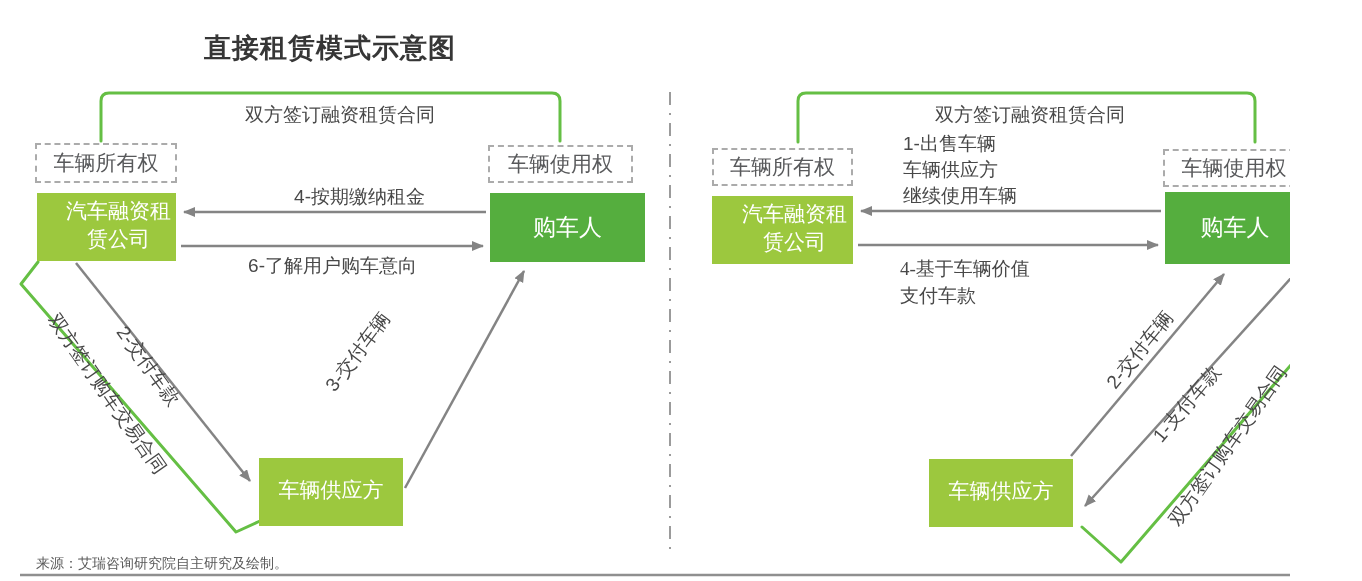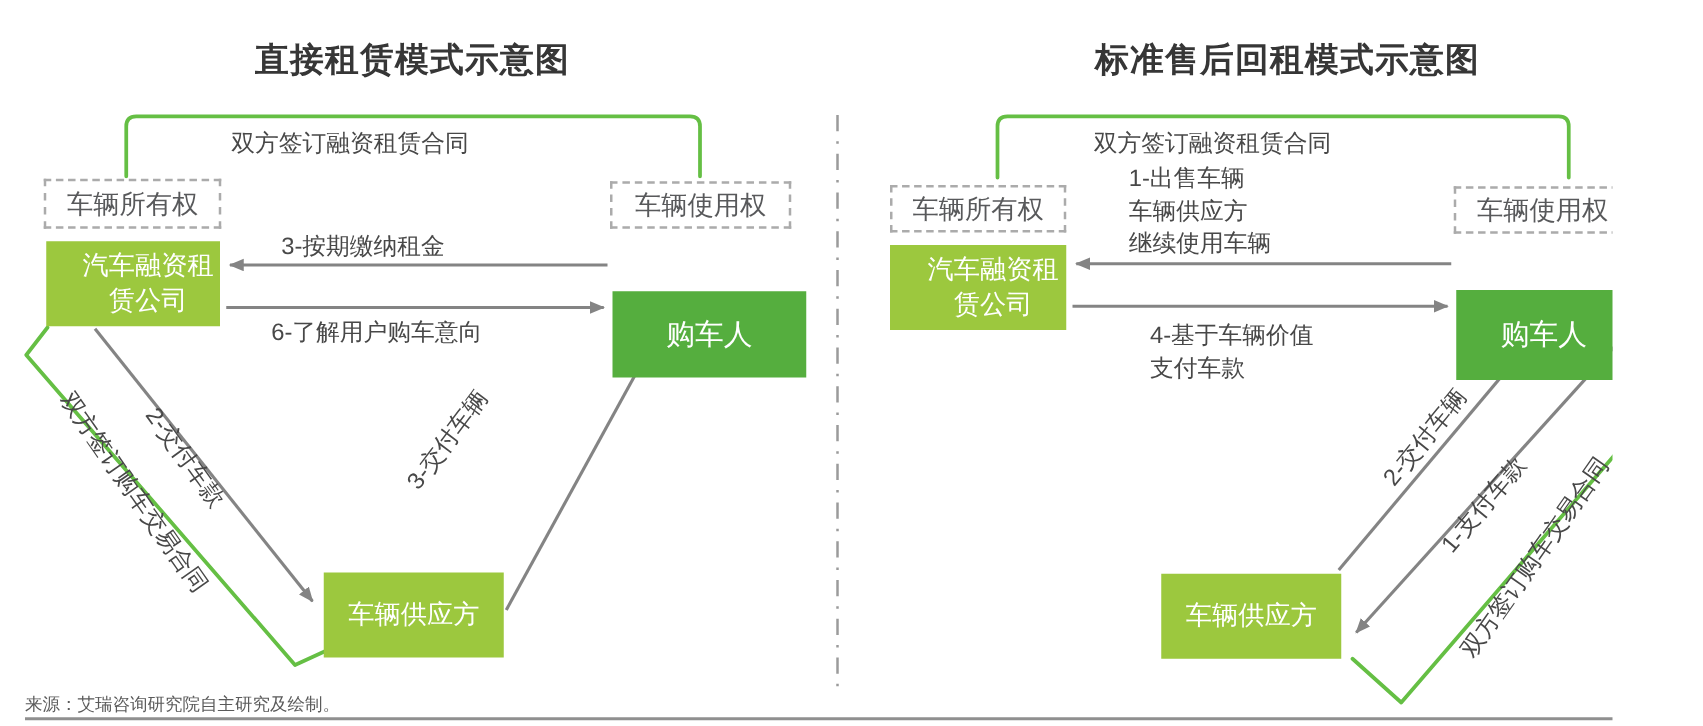--- a/index.html
+++ b/index.html
@@ -3,33 +3,33 @@
 <meta charset="utf-8">
 <style>
   html,body{margin:0;padding:0;background:#ffffff;}
   body{font-family:"Liberation Sans","DejaVu Sans",sans-serif;}
   #stage{position:relative;width:1290px;height:581px;background:#fff;overflow:hidden;}
   #wires{position:absolute;left:0;top:0;width:1362px;height:581px;}
 
   .title{position:absolute;font-size:27px;font-weight:bold;color:var(--c-title-text,#363636);
          text-align:center;letter-spacing:1px;}
   .lbl{position:absolute;font-size:19px;color:var(--c-label-text,#484848);white-space:nowrap;}
-  .lbl.center{text-align:left;}
+  .lbl.center{text-align:right;}
   .rot{transform-origin:center center;}
 
   .nodebox{position:absolute;display:flex;align-items:center;justify-content:center;
            color:var(--c-box-text,#ffffff);text-align:center;line-height:1.35;}
   .nodebox.light{background:var(--c-light-green,#9cc83e);}
   .nodebox.dark{background:var(--c-dark-green,#55ae3e);}
   .dashedbox{position:absolute;display:flex;align-items:center;justify-content:center;
              border:2px dashed var(--c-dashed-border,#ababab);
-             color:var(--c-dashed-text,#58595b);background:#fff;} .f21{font-size:21px;} .f23{font-size:23px;margin-top:40px;}
+             color:var(--c-dashed-text,#58595b);background:#fff;} .f21{font-size:21px;font-family:Liberation Mono, monospace;} .f23{font-size:23px;}
   .two-line span{display:block;margin-left:24px;}
 
-  .footer{position:absolute;left:20px;top:555px;font-size:14px;color:var(--c-footer-text,#5a5a5a);}
+  .footer{position:absolute;left:36px;top:555px;font-size:14px;color:var(--c-footer-text,#5a5a5a);}
 </style>
 </head>
 <body>
 
 <div id="stage">
 
   <svg id="wires" viewBox="0 0 1362 581" xmlns="http://www.w3.org/2000/svg">
     <defs>
       <marker id="ah" markerWidth="14" markerHeight="12" refX="11" refY="5" orient="auto" markerUnits="userSpaceOnUse">
         <path d="M0,0 L12,5 L0,10 z" fill="#848484"></path>
@@ -75,28 +75,27 @@
   </div>
 
   <div class="nodebox dark f23" style="left:490px;top:193px;width:155px;height:69px;">
     <span>购车人</span>
   </div>
 
   <div class="nodebox light f21" style="left:259px;top:458px;width:144px;height:68px;">
     <span>车辆供应方</span>
   </div>
 
-  <div class="lbl center" style="left:225px;top:184px;width:200px;">3-按期缴纳租金</div>
+  <div class="lbl center" style="left:225px;top:184px;width:200px;">4-按期缴纳租金</div>
   <div class="lbl center" style="left:217px;top:253px;width:200px;">6-了解用户购车意向</div>
 
   <div class="lbl rot" style="left:148px;top:366px;transform:translate(-50%,-50%) rotate(54deg);">2-交付车款</div>
   <div class="lbl rot" style="left:107px;top:394px;transform:translate(-50%,-50%) rotate(55deg);">双方签订购车交易合同</div>
   <div class="lbl rot" style="left:358px;top:352px;transform:translate(-50%,-50%) rotate(-53deg);">3-交付车辆</div>
 
-  <div class="title" style="left:830px;top:30px;width:400px;">标准售后回租模式示意图</div>
 
   <div class="lbl center" style="left:875px;top:102px;width:250px;">双方签订融资租赁合同</div>
 
   <div class="dashedbox f21" style="left:712px;top:148px;width:137px;height:34px;">
     <span>车辆所有权</span>
   </div>
 
   <div class="nodebox light f21 two-line" style="left:712px;top:196px;width:141px;height:68px;">
     <div>
       <span>汽车融资租</span>
@@ -115,21 +114,21 @@
   <div class="nodebox light f21" style="left:929px;top:459px;width:144px;height:68px;">
     <span>车辆供应方</span>
   </div>
 
   <div class="lbl" style="left:903px;top:131px;line-height:26px;">
     <div>1-出售车辆</div>
     <div>车辆供应方</div>
     <div>继续使用车辆</div>
   </div>
 
-  <div class="lbl" style="left:920px;top:255px;line-height:27px;">
+  <div class="lbl" style="left:900px;top:255px;line-height:27px;font-family:Liberation Serif, serif;">
     <div>4-基于车辆价值</div>
     <div>支付车款</div>
   </div>
 
   <div class="lbl rot" style="left:1140px;top:350px;transform:translate(-50%,-50%) rotate(-51deg);">2-交付车辆</div>
   <div class="lbl rot" style="left:1187px;top:404px;transform:translate(-50%,-50%) rotate(-50deg);">1-支付车款</div>
   <div class="lbl rot" style="left:1228px;top:446px;transform:translate(-50%,-50%) rotate(-55deg);">双方签订购车交易合同</div>
 
   <div class="footer">来源：艾瑞咨询研究院自主研究及绘制。</div>
 </div>

